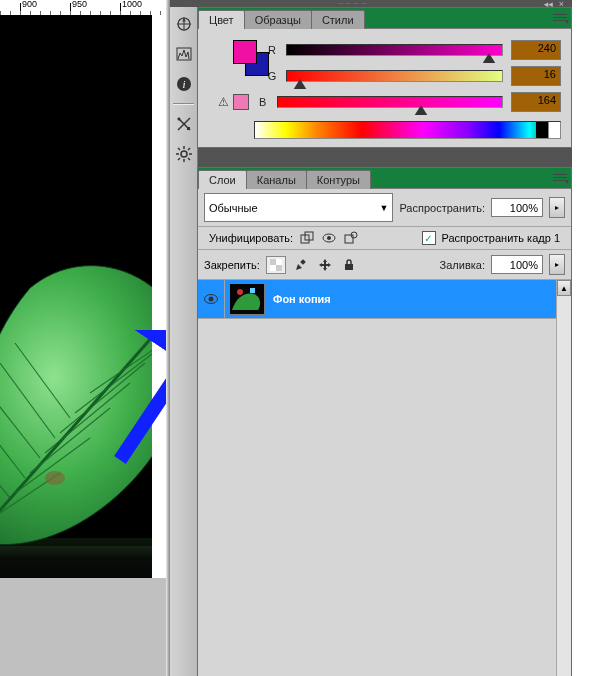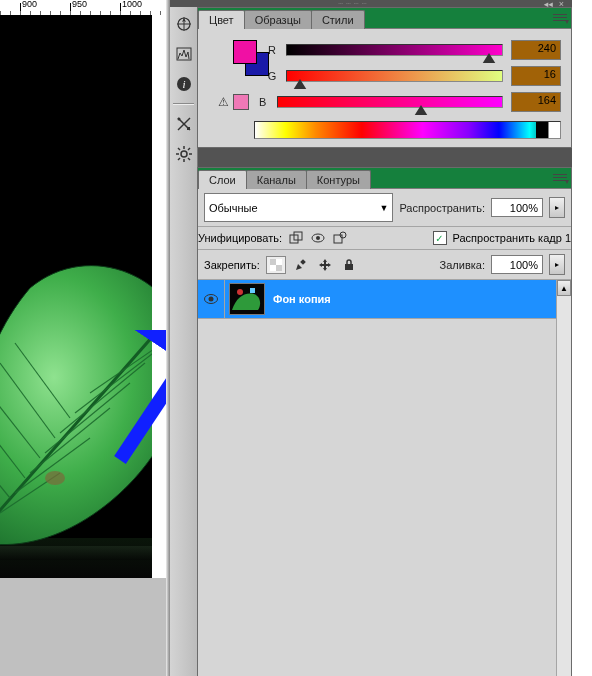--- a/index.html
+++ b/index.html
@@ -69,21 +69,21 @@
   .spectrum .bw .bk{background:#000;}
   .spectrum .bw .wh{background:#fff;border-left:1px solid #888;}
   
   .layers-body{}
   .row1{display:flex;align-items:center;padding:4px 6px;gap:6px;border-bottom:1px solid #a5a5a5;}
   .combo{flex:1;max-width:220px;height:19px;background:#fff;border:1px solid #7a7a7a;display:flex;align-items:center;padding:4px 4px;justify-content:space-between;}
   .combo .arr{font-size:9px;}
   .lblr{font-size:11px;color:#222;}
   .pct{width:42px;height:17px;background:#fff;border:1px solid #7a7a7a;display:flex;align-items:center;justify-content:flex-end;padding:0 4px;}
   .stepbtn{width:14px;height:19px;border:1px solid #7a7a7a;background:linear-gradient(#f0f0f0,#c8c8c8);display:flex;align-items:center;justify-content:center;font-size:8px;}
-  .row2{display:flex;align-items:center;padding:4px 0;gap:6px;border-bottom:1px solid #a5a5a5;font-size:11px;}
+  .row2{display:flex;align-items:center;padding:4px 11px;gap:6px;border-bottom:1px solid #a5a5a5;font-size:11px;}
   .mini-ic{width:16px;height:14px;display:flex;align-items:center;justify-content:center;}
   .mini-ic svg{width:14px;height:14px;}
   .chk{width:12px;height:12px;border:1px solid #555;background:#fff;display:inline-flex;align-items:center;justify-content:center;font-size:10px;color:#2a5;}
   .row3{display:flex;align-items:center;padding:4px 6px;gap:6px;border-bottom:1px solid #a5a5a5;font-size:11px;}
   .lockbtn{width:18px;height:16px;border:1px solid #888;background:#eee;display:flex;align-items:center;justify-content:center;}
   .lockbtn svg{width:12px;height:12px;}
   .layer-list{background:#c4b5fd;position:relative;}
   .layer-row{display:flex;align-items:center;height:38px;border-bottom:1px solid #a5a5a5;}
   .layer-row .eye{width:26px;display:flex;align-items:center;justify-content:center;border-right:1px solid #a5a5a5;height:100%;}
   .layer-row .eye svg{width:14px;height:10px;}

